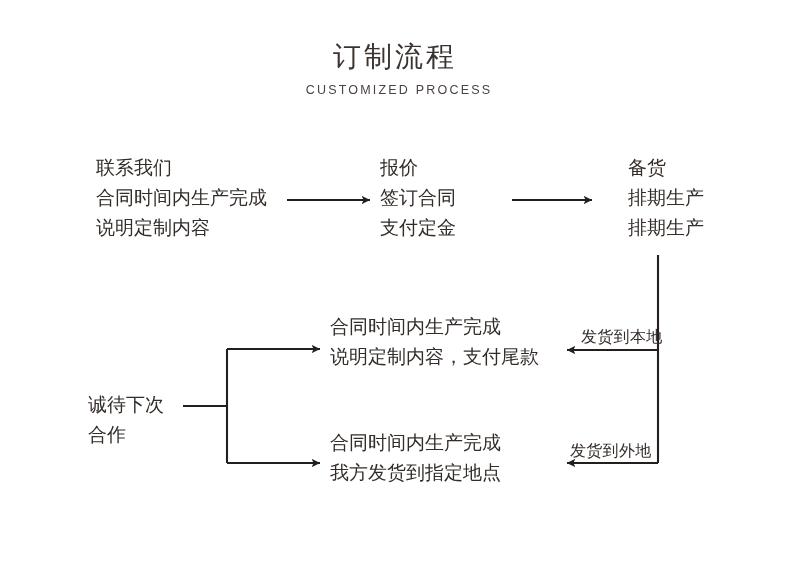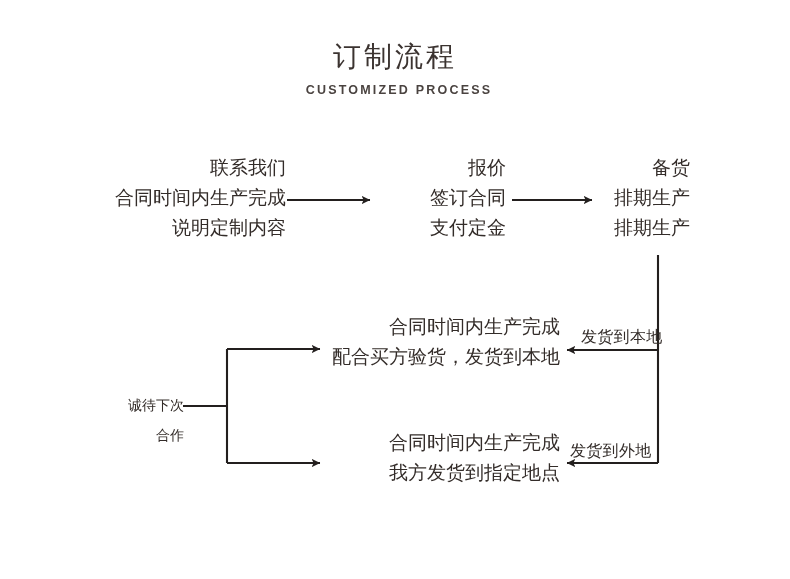--- a/index.html
+++ b/index.html
@@ -43,50 +43,50 @@
     letter-spacing: 3px;
     line-height: 34px;
     color: #3b3330;
     font-weight: 400;
   }
   .title-en {
     margin-top: 9px;
     font-size: 12.5px;
     letter-spacing: 2.2px;
     color: #4a4340;
-    font-weight: 700;
+    font-weight: 400;
     padding-left: 8px;
   }
 
   
   .block {
     position: absolute;
-    text-align: right;
+    text-align: left;
     font-size: 19px;
     line-height: 30px;
     color: #332c29;
     white-space: nowrap;
   }
   .block .ln { display: block; }
 
   
   #blk-contact  { left: 96px;  top: 153px; width: 190px; }
   #blk-quote    { left: 380px; top: 153px; width: 126px; }
-  #blk-stock    { left: 564px; top: 153px; width: 126px; }
+  #blk-stock    { left: 628px; top: 153px; width: 126px; }
 
   
   #blk-local    { left: 330px; top: 312px; width: 230px; }
   #blk-remote   { left: 330px; top: 428px; width: 230px; }
 
   
   #blk-next {
     left: 88px;
     top: 390px;
     width: 96px;
-    font-size: 14px;
+    font-size: 19px;
     line-height: 30px;
   }
 
   
   .edge-label {
     position: absolute;
     font-size: 16px;
     line-height: 14px;
     color: #332c29;
     white-space: nowrap;
@@ -147,21 +147,21 @@
   </div>
 
   <div class="block" id="blk-stock">
     <span class="ln">备货</span>
     <span class="ln">排期生产</span>
     <span class="ln">排期生产</span>
   </div>
 
   <div class="block" id="blk-local">
     <span class="ln">合同时间内生产完成</span>
-    <span class="ln">配合买方验货，发货到本地</span>
+    <span class="ln">说明定制内容，支付尾款</span>
   </div>
 
   <div class="block" id="blk-remote">
     <span class="ln">合同时间内生产完成</span>
     <span class="ln">我方发货到指定地点</span>
   </div>
 
   <div class="block" id="blk-next">
     <span class="ln">诚待下次</span>
     <span class="ln">合作</span>

